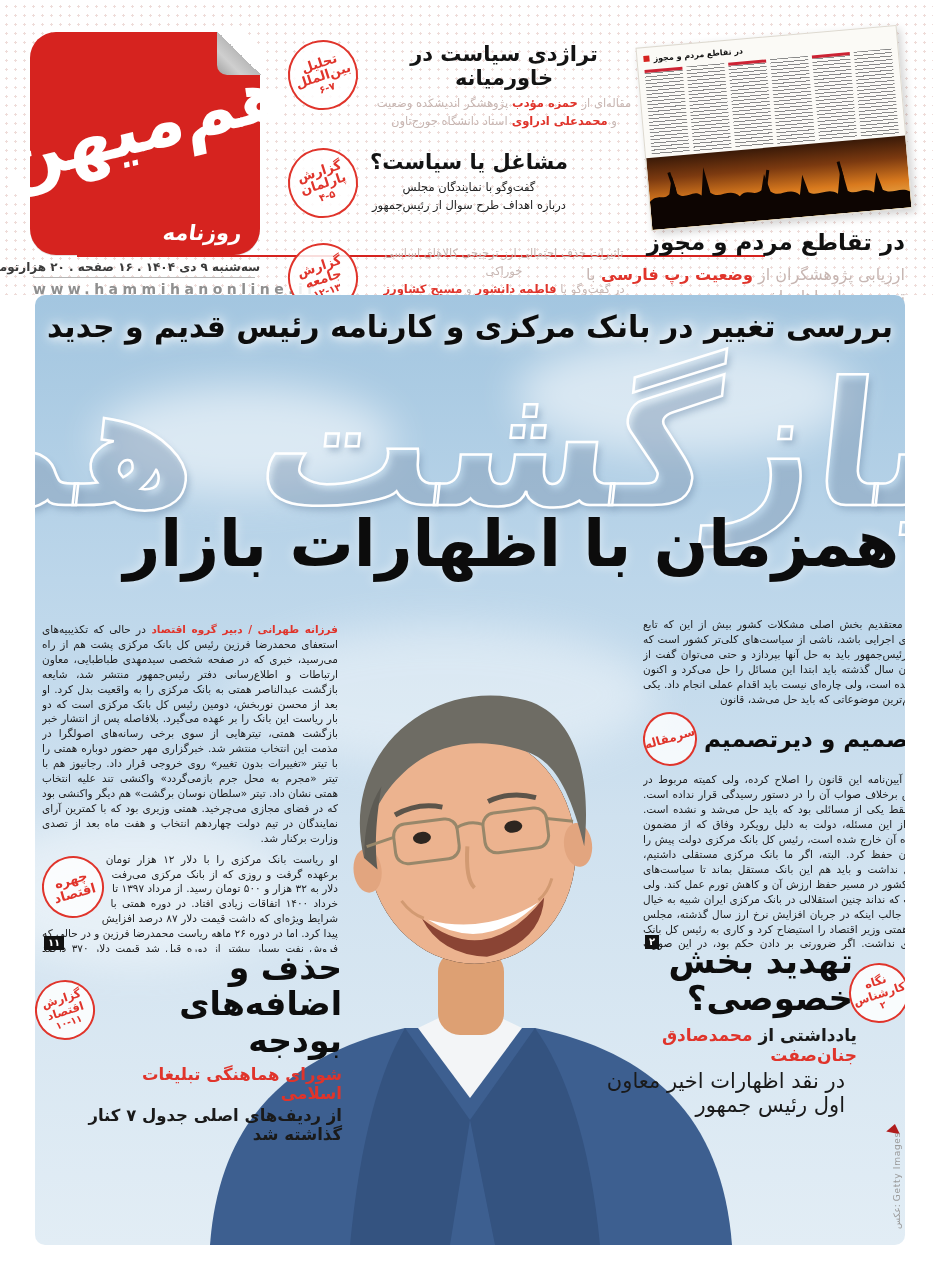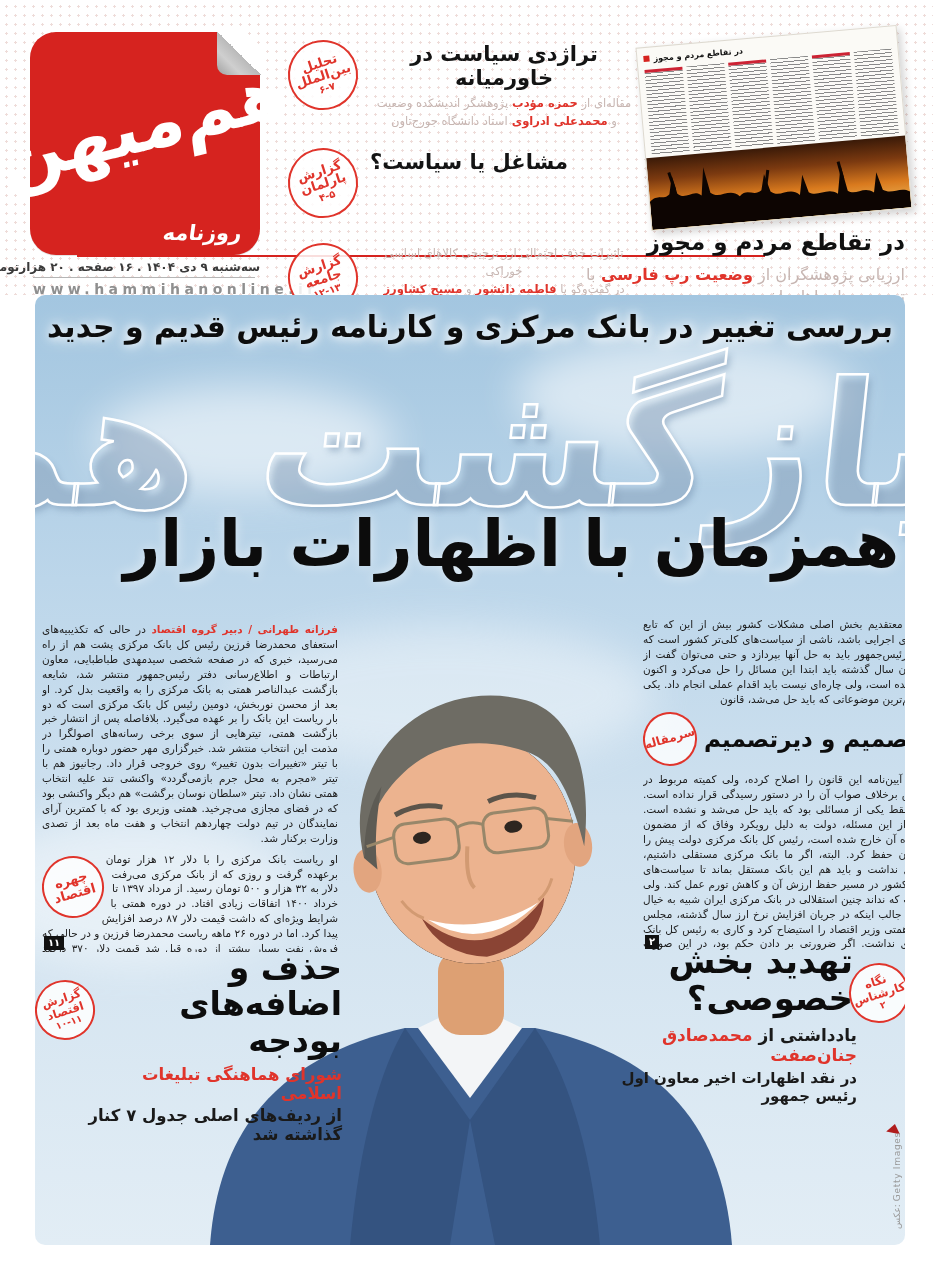--- a/index.html
+++ b/index.html
@@ -99,21 +99,21 @@
        background:rgba(255,255,255,.85);color:#e0342b;display:flex;flex-direction:column;
        align-items:center;justify-content:center;transform:rotate(-18deg);font-weight:bold;
        line-height:1.05;}
   .corner-badge .b1,.corner-badge .b2{font-size:11.5px;}
   .corner-badge .bp{font-size:9.5px;margin-top:1px;}
   .bl-badge{left:-2px;top:30px;}
   
   .bottom-right{position:absolute;left:556px;top:648px;width:314px;direction:rtl;text-align:right;}
   .br-h{margin:0;font-size:34px;font-weight:bold;color:#0d0d0d;padding-right:52px;line-height:1.1;}
   .br-sub1{font-size:17px;font-weight:bold;color:#1a1a1a;margin-top:7px;padding-right:48px;}
-  .br-sub2{font-size:15px;font-weight:bold;color:#1a1a1a;margin-top:4px;padding-right:48px;}
+  .br-sub2{font-size:21px;font-weight:normal;color:#1a1a1a;margin-top:4px;padding-right:60px;}
   .br-badge{right:-4px;top:20px;}
   
   .portrait{position:absolute;left:115px;bottom:0;width:640px;height:625px;}
   
   .credit{position:absolute;right:3px;bottom:16px;writing-mode:vertical-rl;transform:rotate(180deg);
        font-size:9px;color:#9a9a9a;direction:ltr;letter-spacing:.08em;}
   .credit-tri{position:absolute;right:4px;bottom:112px;width:0;height:0;
        border-left:7px solid transparent;border-right:7px solid transparent;
        border-bottom:9px solid #b01d1d;transform:rotate(12deg);}
 </style>
@@ -151,20 +151,24 @@
       </div>
 
       <div class="teaser">
         <div class="badge">
           <span class="b1">گزارش</span>
           <span class="b2">پارلمان</span>
           <span class="bp">۴-۵</span>
         </div>
         <div class="teaser-txt">
           <h2 class="teaser-h">مشاغل یا سیاست؟</h2>
+          <div class="teaser-sub">
+            <span>گفت‌وگو با نمایندگان مجلس</span><br>
+            <span>درباره اهداف طرح سوال از رئیس‌جمهور</span>
+          </div>
         </div>
       </div>
 
       <div class="teaser">
         <div class="badge">
           <span class="b1">گزارش</span>
           <span class="b2">جامعه</span>
           <span class="bp">۱۲-۱۳</span>
         </div>
         <div class="teaser-txt">

